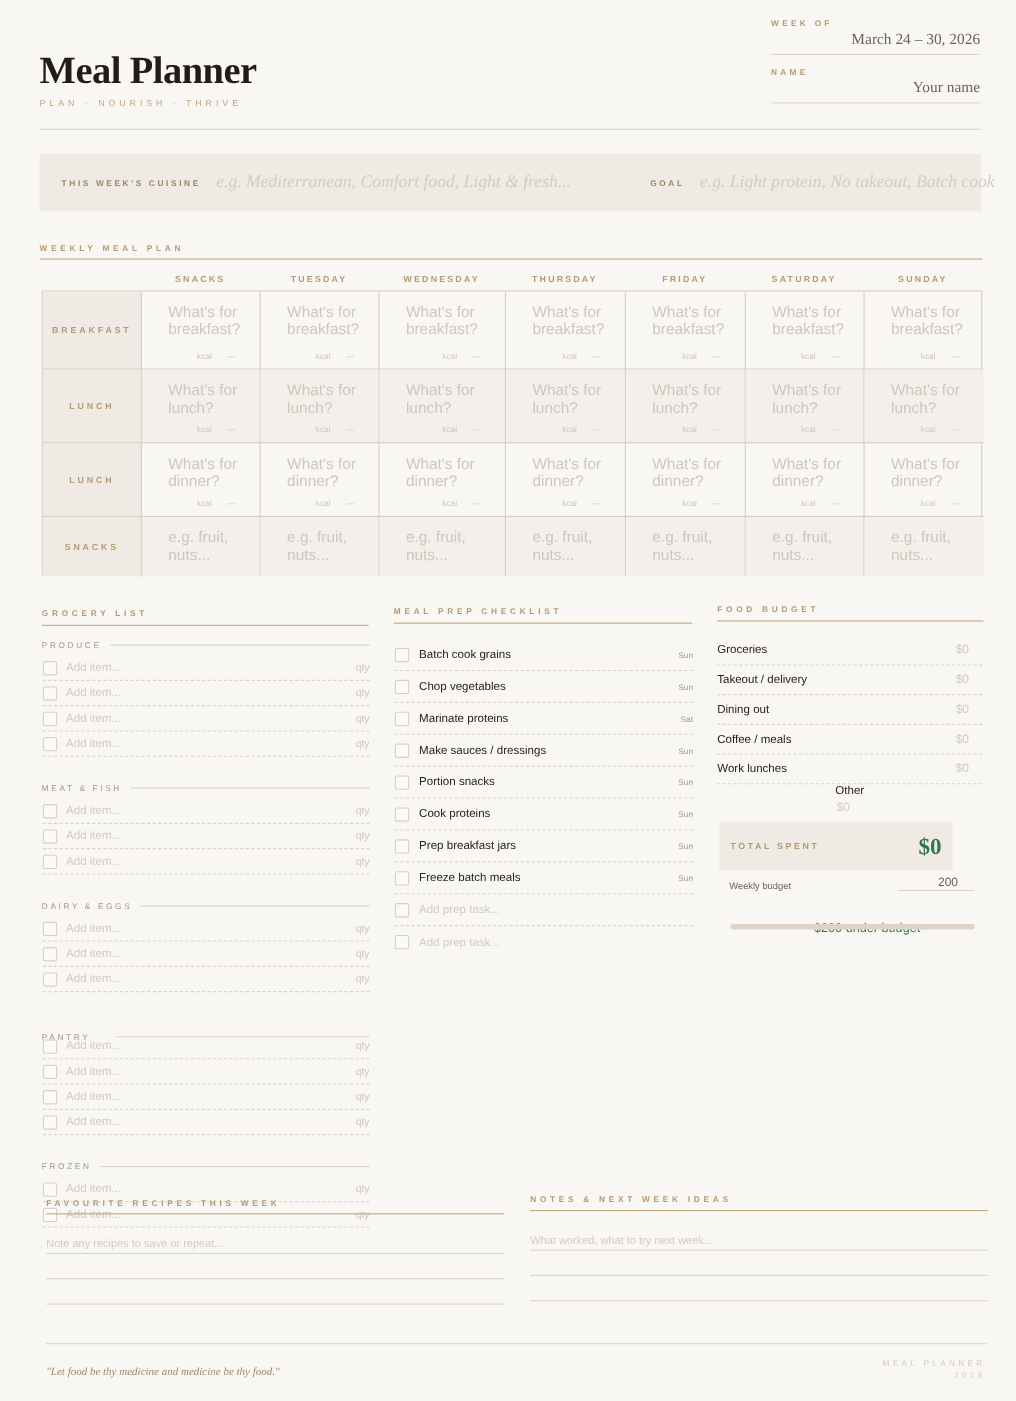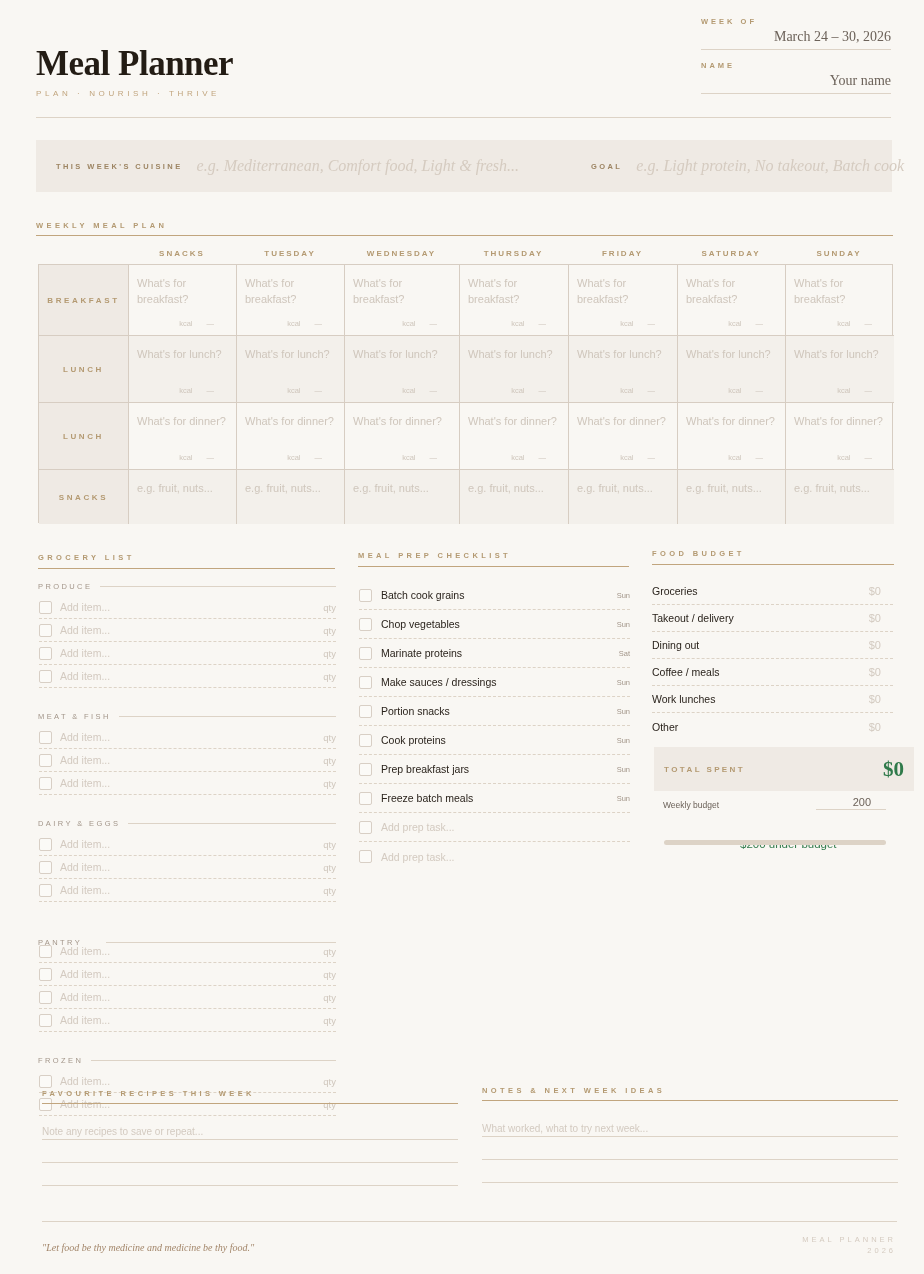--- a/index.html
+++ b/index.html
@@ -27,21 +27,21 @@
   
   .sec-h { position: absolute; font-size: 7.5px; letter-spacing: 3.4px; color: #b49a72; font-weight: bold; }
   .sec-rule { position: absolute; height: 1px; background: #c1a57e; }
 
   
   .day-head { position: absolute; top: 249px; font-size: 8px; letter-spacing: 2px; color: #b49a72; font-weight: bold; text-align: center; }
   .grid { position: absolute; left: 38px; top: 264px; width: 855px; height: 259px; border: 1px solid #d7cdc2; }
   .cell { position: absolute; border-right: 1px solid #d7cdc2; border-bottom: 1px solid #d7cdc2; }
   .rowlabel { background: #efeae4; display: flex; align-items: center; justify-content: center; font-size: 8px; letter-spacing: 2.6px; color: #b49a72; font-weight: bold; }
   .alt { background: #f3f0eb; }
-  .cell .ph { position: absolute; left: 8px; top: 10px; right: 6px; font-size: 11px; line-height: 16px; color: #cfc6bc; }
+  .cell .ph { position: absolute; left: 24px; top: 10px; right: 6px; font-size: 14px; line-height: 16px; color: #cfc6bc; }
   .cell .kcal { position: absolute; right: 22px; bottom: 7px; font-size: 7.5px; color: #cfc6bc; }
   .cell .kcal span { margin-left: 14px; }
 
   
   .cat { position: absolute; display: flex; align-items: center; font-size: 7.5px; letter-spacing: 2.4px; color: #a3968a; font-weight: normal; }
   .cat .line { flex: 1; height: 1px; background: #ddd3c6; margin-left: 8px; }
   .gitem { position: absolute; height: 23px; display: flex; align-items: center; border-bottom: 1px dashed #ddd3c6; }
   .cb { width: 13px; height: 13px; border: 1px solid #d8cfc5; border-radius: 2px; background: #fbfaf7; flex: none; }
   .gitem .txt { font-size: 10.5px; color: #d3cac0; margin-left: 8px; flex: 1; }
   .gitem .qty { font-size: 9.5px; color: #cfc6bc; }
@@ -49,21 +49,21 @@
   
   .pitem { position: absolute; left: 359px; width: 271px; height: 29px; display: flex; align-items: center; border-bottom: 1px dashed #ddd3c6; }
   .pitem .txt { font-size: 10.5px; color: #2a231c; margin-left: 9px; flex: 1; }
   .pitem .txt.empty { color: #d3cac0; }
   .pitem .day { font-size: 7.5px; color: #a3968a; }
 
   
   .brow { position: absolute; left: 652px; width: 241px; height: 27px; display: flex; align-items: center; border-bottom: 1px dashed #ddd3c6; }
   .brow .txt { font-size: 10.5px; color: #2a231c; flex: 1; }
   .brow .amt { font-size: 11px; color: #d3cac0; margin-right: 12px; }
-  .total { position: absolute; left: 654px; top: 747px; width: 260px; height: 44px; background: #efeae4; display: flex; align-items: center; justify-content: space-between; padding: 0 10px 0 10px; }
+  .total { position: absolute; left: 654px; top: 747px; width: 212px; height: 44px; background: #efeae4; display: flex; align-items: center; justify-content: space-between; padding: 0 10px 0 10px; }
   .total .tl { font-size: 8px; letter-spacing: 2.4px; color: #b49a72; font-weight: bold; }
   .total .tv { font-family: "Liberation Serif", serif; font-size: 21px; font-weight: bold; color: #2f7a4a; }
   .wb-label { position: absolute; left: 663px; top: 800px; font-size: 8.5px; color: #6c6259; }
   .wb-val { position: absolute; left: 816px; top: 796px; width: 70px; text-align: right; font-size: 11px; color: #6c6259; border-bottom: 1px solid #ddd3c6; padding: 0 15px 1px 0; }
   .under { position: absolute; left: 740px; top: 838px; width: 146px; text-align: left; font-size: 11.5px; color: #2f7a4a; }
   .bar { position: absolute; left: 664px; top: 840px; width: 222px; height: 5px; border-radius: 3px; background: #ddd3c6; }
 
   
   .note-line { position: absolute; height: 1px; background: #ddd3c6; }
   .note-ph { position: absolute; font-size: 10px; color: #d3cac0; }
@@ -395,21 +395,21 @@
       <span class="amt">$0</span>
     </div>
     <div class="brow" style="top: 659px;">
       <span class="txt">Coffee / meals</span>
       <span class="amt">$0</span>
     </div>
     <div class="brow" style="top: 686px;">
       <span class="txt">Work lunches</span>
       <span class="amt">$0</span>
     </div>
-    <div class="brow" style="top: 713px; border-bottom: none;">
+    <div class="brow" style="top: 713px; border-bottom: none; flex-direction: column;">
       <span class="txt">Other</span>
       <span class="amt">$0</span>
     </div>
   </div>
 
 <div class="total">
   <span class="tl">TOTAL SPENT</span>
   <span class="tv">$0</span>
 </div>
 <div class="wb-label">Weekly budget</div>

